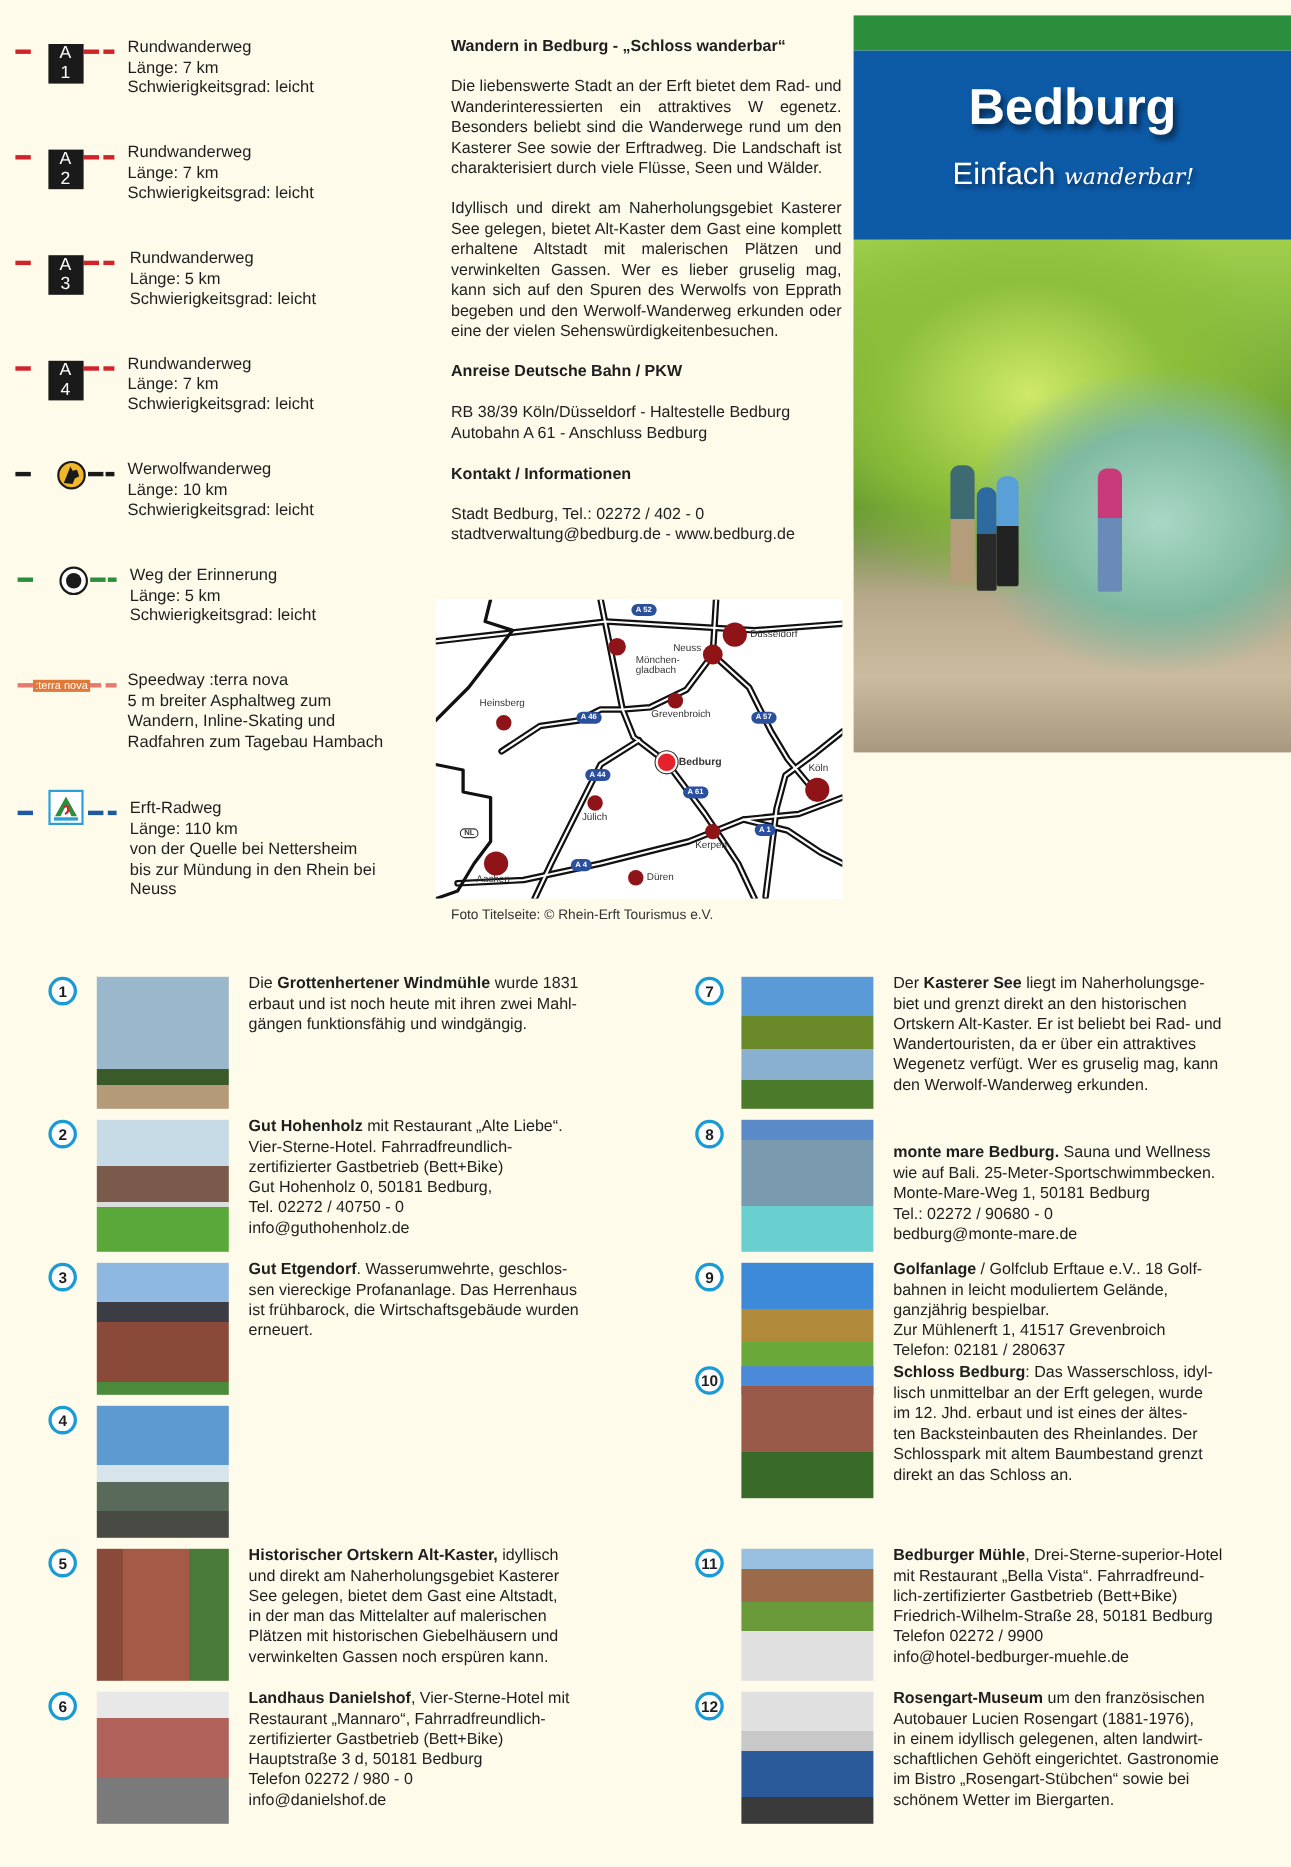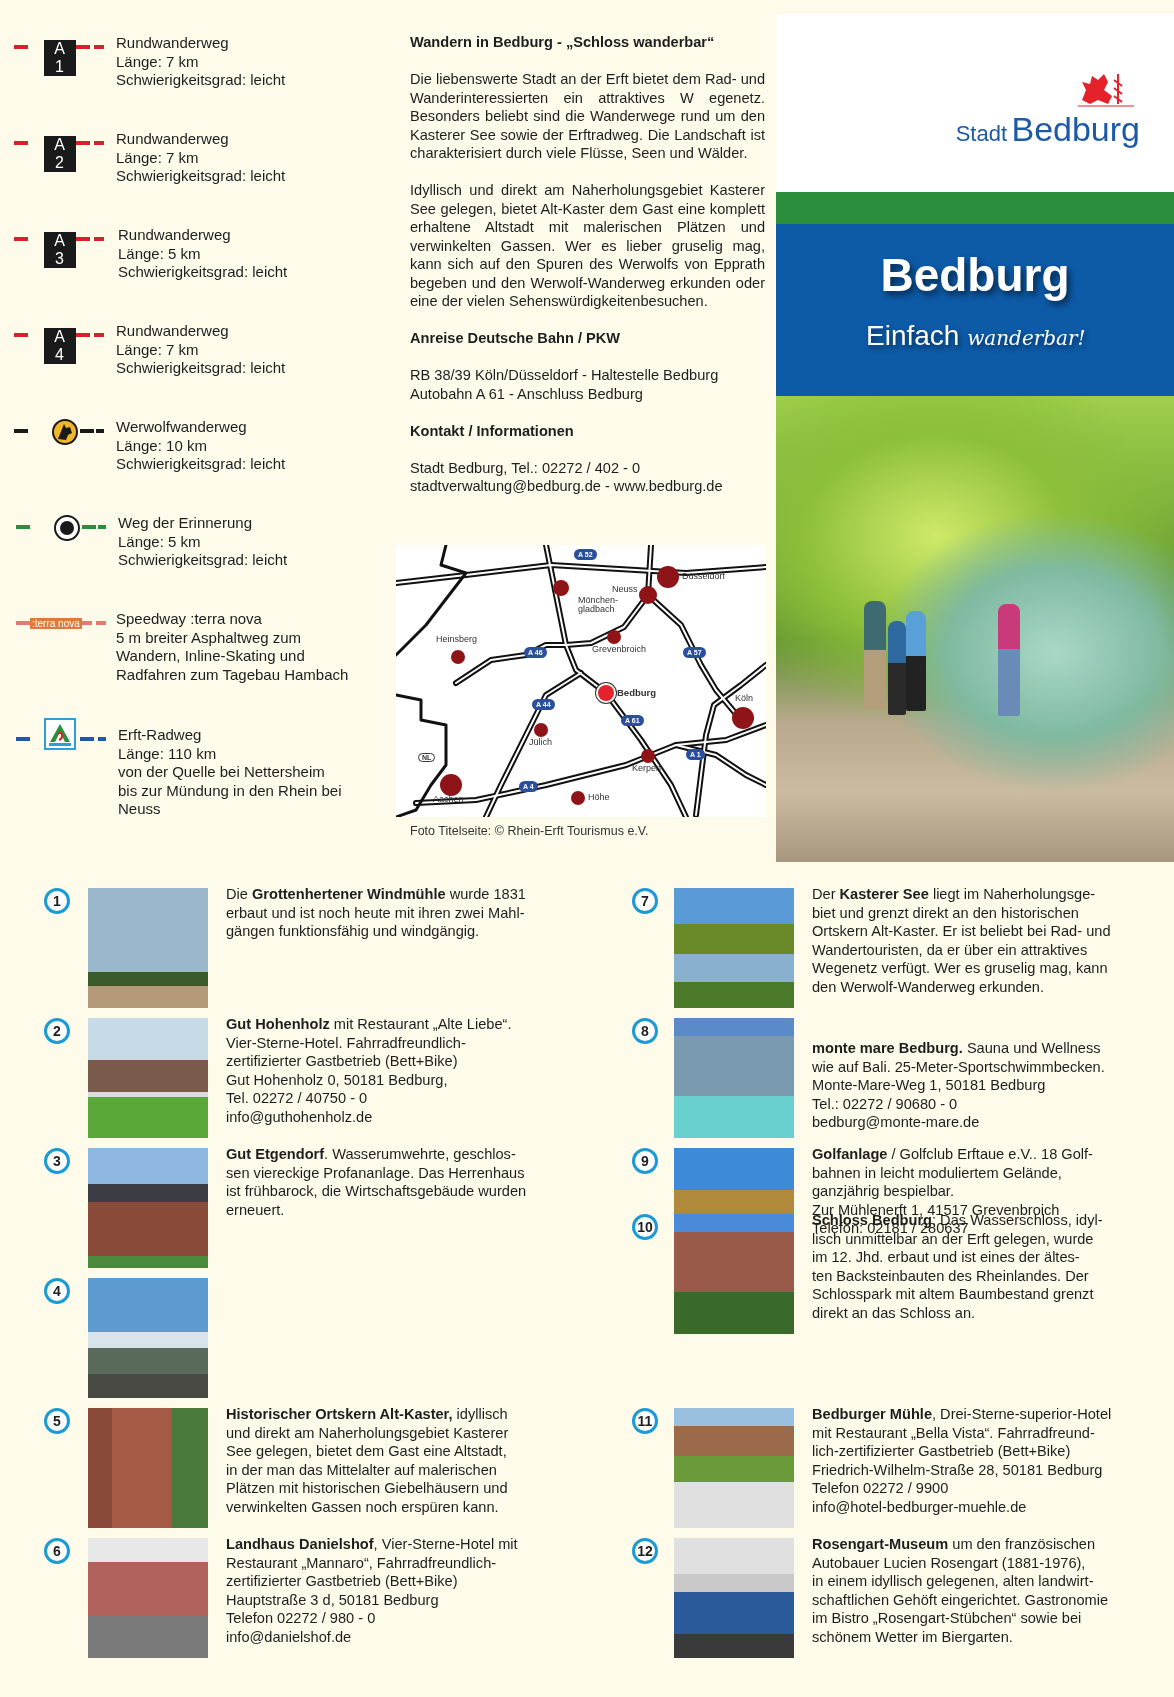--- a/index.html
+++ b/index.html
@@ -232,46 +232,34 @@
       <span class="map-label bold" style="white-space: pre; line-height: 9px; left: 221px; top: 143px;">Bedburg</span>
       <div style="position: absolute; left: 336px; top: 162px; width: 22px; height: 22px; border-radius: 50%; background: rgb(142, 20, 24);"></div>
       <span class="map-label" style="white-space: pre; line-height: 9px; left: 339px; top: 149px;">Köln</span>
       <div style="position: absolute; left: 138px; top: 178px; width: 14px; height: 14px; border-radius: 50%; background: rgb(142, 20, 24);"></div>
       <span class="map-label" style="white-space: pre; line-height: 9px; left: 133px; top: 193px;">Jülich</span>
       <div style="position: absolute; left: 245px; top: 204px; width: 14px; height: 14px; border-radius: 50%; background: rgb(142, 20, 24);"></div>
       <span class="map-label" style="white-space: pre; line-height: 9px; left: 236px; top: 219px;">Kerpen</span>
       <div style="position: absolute; left: 44px; top: 229px; width: 22px; height: 22px; border-radius: 50%; background: rgb(142, 20, 24);"></div>
       <span class="map-label" style="white-space: pre; line-height: 9px; left: 37px; top: 250px;">Aachen</span>
       <div style="position: absolute; left: 175px; top: 246px; width: 14px; height: 14px; border-radius: 50%; background: rgb(142, 20, 24);"></div>
-      <span class="map-label" style="white-space: pre; line-height: 9px; left: 192px; top: 248px;">Höhe</span>
+      <span class="map-label" style="white-space: pre; line-height: 9px; left: 192px; top: 248px;">Düren</span>
     </div>
   <span class="map-shield" style="left:178px;top:4px">A 52</span>
   <span class="map-shield" style="left:128px;top:102px">A 46</span>
   <span class="map-shield" style="left:287px;top:102px">A 57</span>
   <span class="map-shield" style="left:136px;top:154px">A 44</span>
   <span class="map-shield" style="left:225px;top:170px">A 61</span>
   <span class="map-shield" style="left:290px;top:204px">A 1</span>
   <span class="map-shield" style="left:123px;top:236px">A 4</span>
   <span class="map-label" style="left:22px;top:208px;border:1px solid #333;border-radius:8px;padding:0 3px;font-size:7px;font-weight:bold">NL</span>
 </div>
 <div class="map-caption">Foto Titelseite: © Rhein-Erft Tourismus e.V.</div>
 
 <div class="cover">
-  <div class="cover-white">
-    <div class="logo">
-      <div class="logo-lion">
-        <svg width="56" height="38" viewBox="0 0 56 38">
-            <path d="M4 30 L8 20 L4 12 L12 14 L14 6 L20 10 L26 4 L30 12 L26 20 L34 26 L30 34 L20 30 L12 34 Z" fill="#e3222b"></path>
-            <path d="M40 4 L40 34 M36 10 L44 16 M36 18 L44 24 M36 26 L44 32" stroke="#e3222b" stroke-width="2"></path>
-            <line x1="0" y1="36" x2="56" y2="36" stroke="#e3222b" stroke-width="1"></line>
-          </svg>
-      </div>
-      <div class="logo-text"><span class="small">Stadt</span> <span class="big">Bedburg</span></div>
-    </div>
-  </div>
   <div class="cover-green"></div>
   <div class="cover-blue">
     <div class="cover-title">Bedburg</div>
     <div class="cover-sub"><span>Einfach</span> <i>wanderbar!</i></div>
   </div>
   <div class="cover-photo">
     <div class="hiker" style="left:88px;top:205px;width:22px;height:108px;background:linear-gradient(#3e6a72 0 45%,#b39d7a 45%)"></div>
     <div class="hiker" style="left:112px;top:225px;width:18px;height:94px;background:linear-gradient(#2e6aa0 0 45%,#2a2a2a 45%)"></div>
     <div class="hiker" style="left:130px;top:215px;width:20px;height:100px;background:linear-gradient(#5aa0d8 0 45%,#222 45%)"></div>
     <div class="hiker" style="left:222px;top:208px;width:22px;height:112px;background:linear-gradient(#c93a7a 0 40%,#6a8bb8 40%)"></div>
@@ -349,21 +337,21 @@
     </div>
     <div class="poi" style="left: 632px; top: 1148px;">
       <div class="poi-num">9</div>
       <div class="poi-img" style="background: linear-gradient(rgb(60, 138, 216) 0px, rgb(60, 138, 216) 35%, rgb(176, 138, 58) 35%, rgb(176, 138, 58) 60%, rgb(106, 168, 58) 60%); left: 42px;"></div>
       <div class="poi-text" style="left: 180px; width: 360px;"><span></span><b>Golfanlage</b><span> / Golfclub Erftaue e.V.. 18 Golf-
 bahnen in leicht moduliertem Gelände,
 ganzjährig bespielbar.
 Zur Mühlenerft 1, 41517 Grevenbroich
 Telefon: 02181 / 280637</span></div>
     </div>
-    <div class="poi" style="left: 632px; top: 1214px;">
+    <div class="poi" style="left: 632px; top: 1242px;">
       <div class="poi-num">10</div>
       <div class="poi-img" style="background: linear-gradient(rgb(74, 138, 216) 0px, rgb(74, 138, 216) 15%, rgb(154, 90, 74) 15%, rgb(154, 90, 74) 65%, rgb(58, 106, 42) 65%); left: 42px;"></div>
       <div class="poi-text" style="left: 180px; width: 360px;"><span></span><b>Schloss Bedburg</b><span>: Das Wasserschloss, idyl-
 lisch unmittelbar an der Erft gelegen, wurde
 im 12. Jhd. erbaut und ist eines der ältes-
 ten Backsteinbauten des Rheinlandes. Der
 Schlosspark mit altem Baumbestand grenzt
 direkt an das Schloss an.</span></div>
     </div>
     <div class="poi" style="left: 632px; top: 1408px;">

